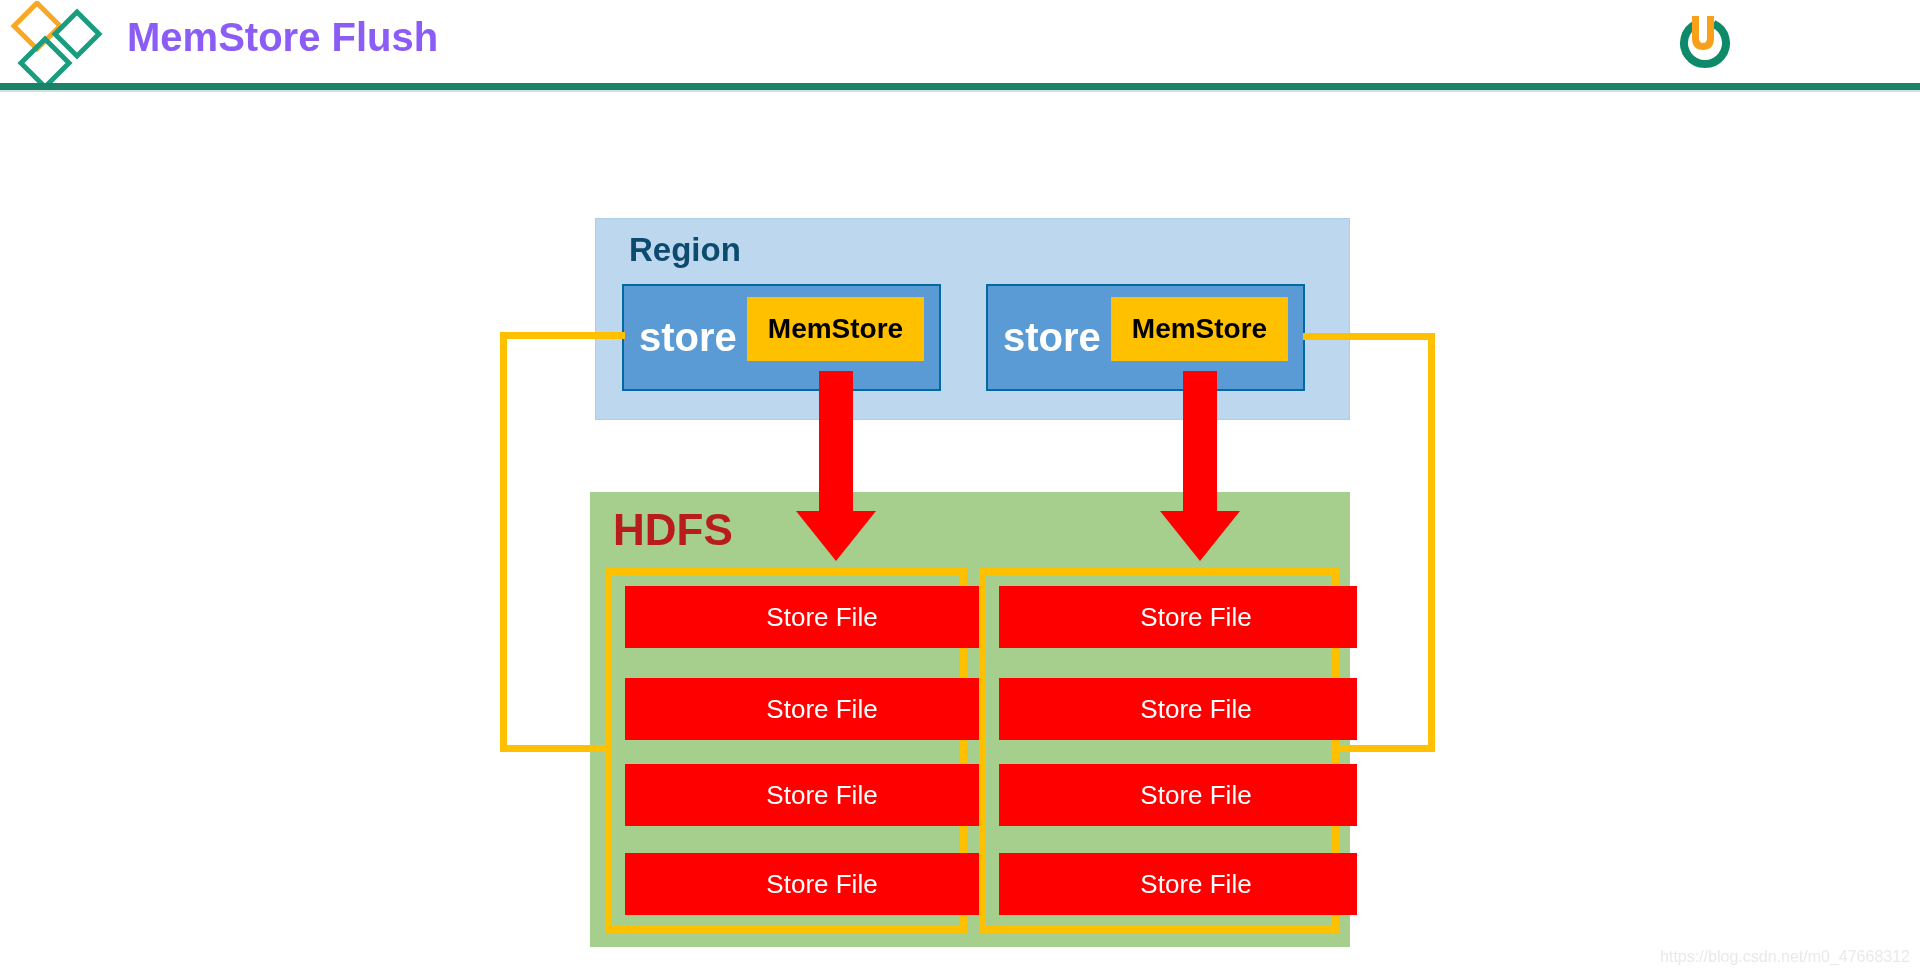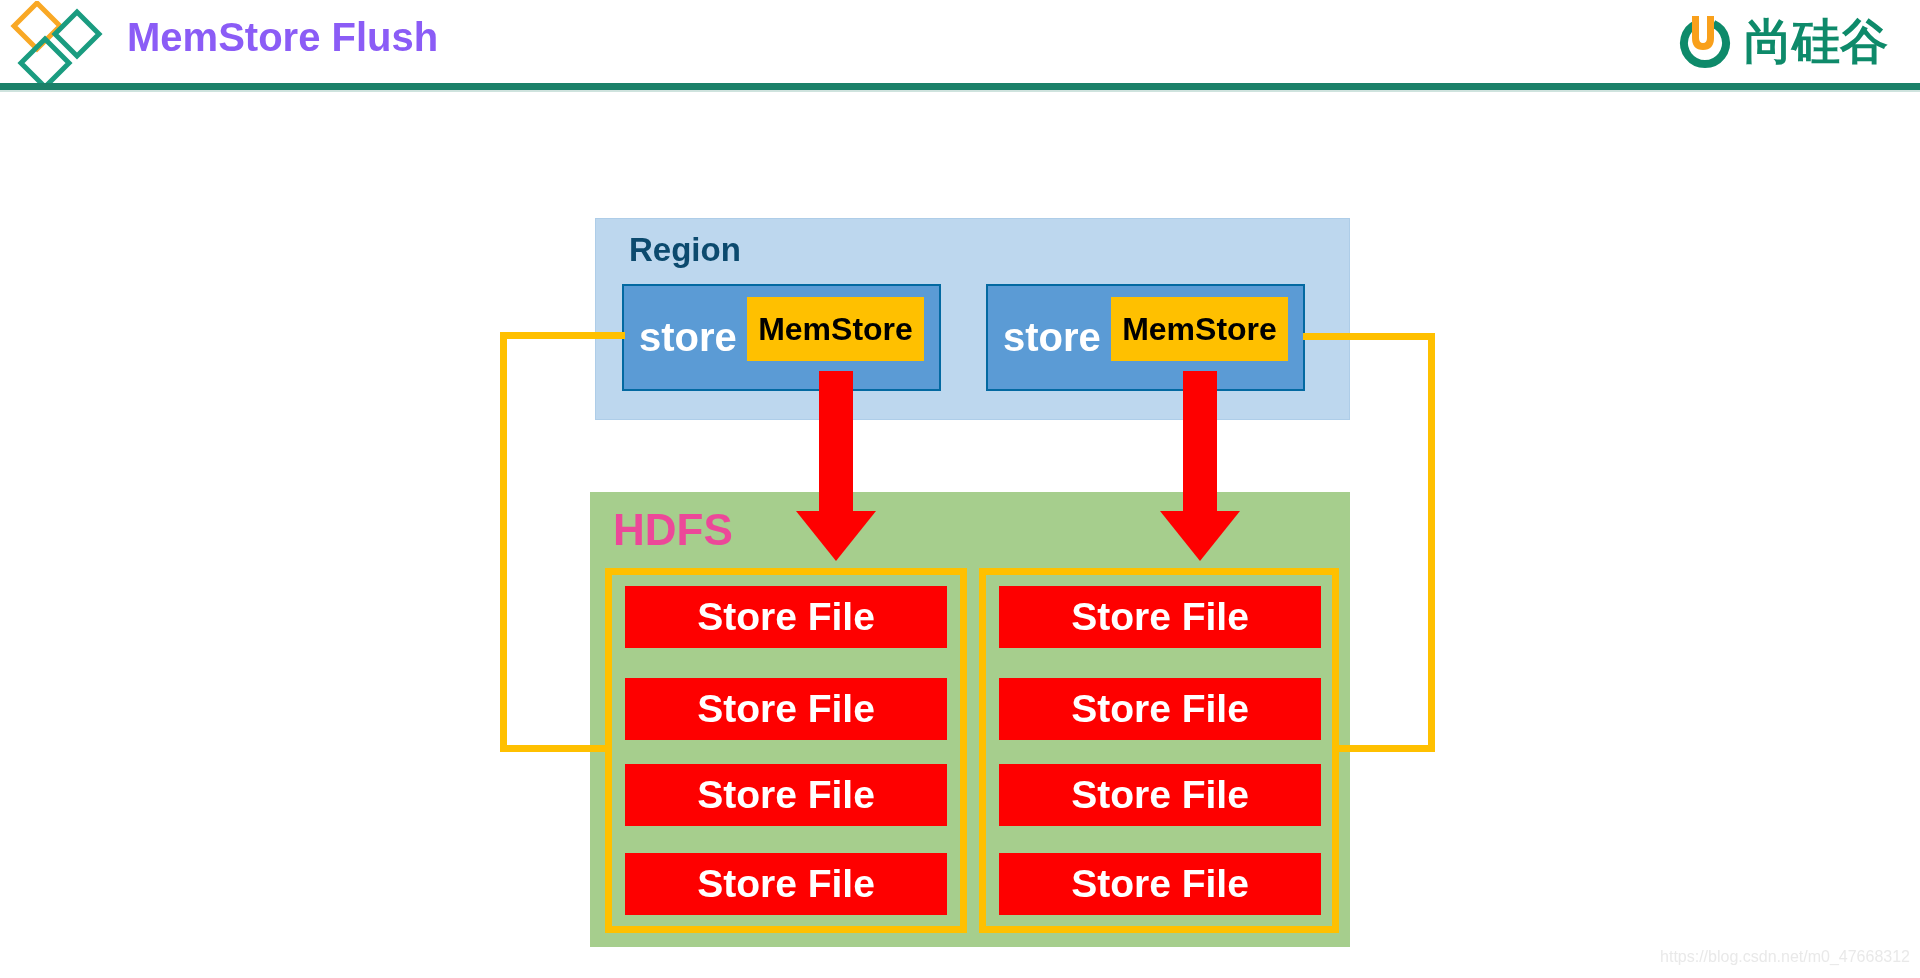--- a/index.html
+++ b/index.html
@@ -18,35 +18,35 @@
   .brand-name{position:absolute;left:72px;top:4px;font-size:48px;font-weight:bold;color:#0e8a6a;white-space:nowrap;}
 
   
   .region-box{left:595px;top:218px;width:755px;height:202px;background:#bdd7ee;border:1px solid #aecde8;box-sizing:border-box;z-index:1;}
   .region-label{left:629px;top:231px;font-size:33px;font-weight:bold;color:#0c4a6e;z-index:2;}
   .store-box{width:319px;height:107px;background:#5b9bd5;border:2px solid #0369a1;box-sizing:border-box;z-index:2;}
   .store-box.s1{left:622px;top:284px;}
   .store-box.s2{left:986px;top:284px;}
   .store-label{position:absolute;left:15px;top:50%;transform:translateY(-52%);color:#ffffff;font-size:40px;font-weight:bold;}
   .memstore-box{position:absolute;left:123px;top:11px;width:177px;height:64px;background:#ffc000;
-    display:flex;align-items:center;justify-content:center;font-size:32px;font-weight:bold;color:#000;}
+    display:flex;align-items:center;justify-content:center;font-size:28px;font-weight:bold;color:#000;}
 
   
   .flush-arrow{width:84px;height:190px;z-index:6;}
   .flush-arrow.a1{left:794px;top:371px;}
   .flush-arrow.a2{left:1158px;top:371px;}
 
   
   .hdfs-box{left:590px;top:492px;width:760px;height:455px;background:#a6ce8d;z-index:1;}
-  .hdfs-label{left:613px;top:505px;font-size:44px;font-weight:bold;color:#ec4899;z-index:2;}
+  .hdfs-label{left:613px;top:505px;font-size:44px;font-weight:bold;color:#b91c1c;z-index:2;}
   .file-group{width:362px;height:365px;border:7px solid #ffc000;box-sizing:border-box;z-index:3;}
   .file-group.g1{left:605px;top:568px;}
   .file-group.g2{left:979px;top:568px;width:360px;}
   .store-file{position:absolute;left:13px;width:322px;height:62px;background:#fe0000;
-    display:flex;align-items:center;justify-content:center;color:#ffffff;font-size:39px;font-weight:bold;}
+    display:flex;align-items:center;justify-content:center;color:#ffffff;font-size:26px;font-weight:normal;padding-left:36px;}
   .store-file.r1{top:11px;}
   .store-file.r2{top:103px;}
   .store-file.r3{top:189px;}
   .store-file.r4{top:278px;}
 
   
   .conn{background:#ffc000;z-index:5;}
   .cl-h1{left:500px;top:332px;width:125px;height:7px;}
   .cl-v {left:500px;top:332px;width:7px;height:420px;}
   .cl-h2{left:500px;top:745px;width:112px;height:7px;}
@@ -70,21 +70,20 @@
 
   <div class="abs page-title">MemStore Flush</div>
 
   <div class="abs teal-rule"></div>
 
   <div class="abs brand">
     <svg class="brand-u" viewBox="0 0 66 66">
       <path d="M41.5 15.8 A21 21 0 1 1 24.5 15.8" fill="none" stroke="#0e8a6a" stroke-width="8"></path>
       <path d="M20 8 L20 30 Q20 42 31 42 Q42 42 42 30 L42 8 L35 8 L35 30 Q35 35 31 35 Q27 35 27 30 L27 8 Z" fill="#f9a01b"></path>
     </svg>
-    <div class="brand-name">尚硅谷</div>
   </div>
 
   <div class="abs region-box"></div>
   <div class="abs region-label">Region</div>
 
   <div class="abs store-box s1">
     <div class="store-label">store</div>
     <div class="memstore-box">MemStore</div>
   </div>
 

